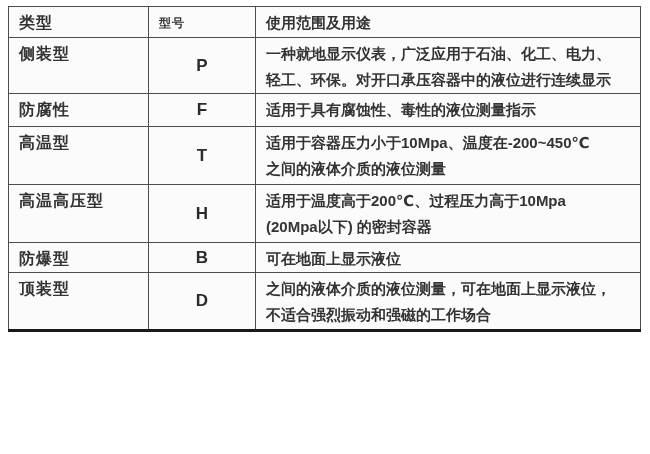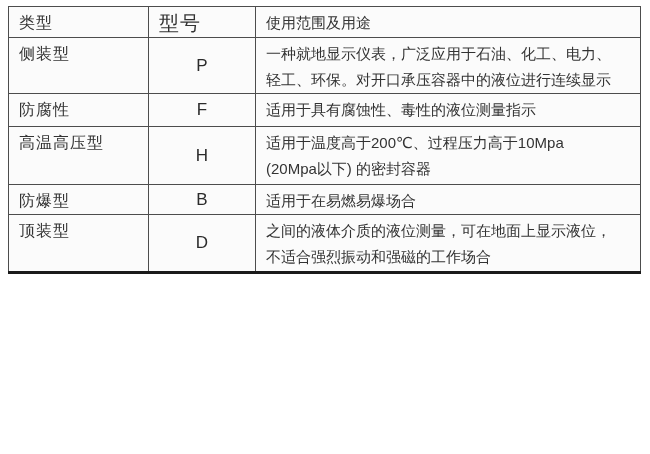--- a/index.html
+++ b/index.html
@@ -21,34 +21,34 @@
     width: 632px;
   }
   col.c1 { width: 140px; }
   col.c2 { width: 107px; }
   col.c3 { width: 385px; }
   .spec-table th,
   .spec-table td {
     border: 1px solid #4d4d4d;
     background: #fbfbfb;
     color: #333333;
-    font-weight: 400;
+    font-weight: 700;
     text-align: left;
     vertical-align: top;
     padding: 3px 8px 0 10px;
     line-height: 26px;
     font-size: 15px;
     overflow: hidden;
   }
   .spec-table th.h-type,
   .spec-table td.c-type {
     font-size: 16px;
     letter-spacing: 1px;
   }
-  .spec-table th.h-model { font-size: 20px; letter-spacing: 1px; }
+  .spec-table th.h-model { font-size: 12px; letter-spacing: 1px; }
   .spec-table th.h-usage { font-size: 15px; }
   .spec-table td.c-model {
     text-align: center;
     vertical-align: middle;
     padding: 0;
     font-size: 17px;
     color: #2b2b2b;
   }
   tr.hdr    { height: 31px; }
   tr.row-0  { height: 55px; margin-top: 28px; }
@@ -89,33 +89,41 @@
         </td>
       </tr>
       <tr class="row-1">
         <td class="c-type">防腐性</td>
         <td class="c-model">F</td>
         <td class="c-usage">
           <div class="usage-line">适用于具有腐蚀性、毒性的液位测量指示</div>
           <div class="usage-line"></div>
         </td>
       </tr>
+      <tr class="row-3">
+        <td class="c-type">高温型</td>
+        <td class="c-model">T</td>
+        <td class="c-usage">
+          <div class="usage-line">适用于容器压力小于10Mpa、温度在-200~450℃</div>
+          <div class="usage-line">之间的液体介质的液位测量</div>
+        </td>
+      </tr>
       <tr class="row-5">
         <td class="c-type">高温高压型</td>
         <td class="c-model">H</td>
         <td class="c-usage">
           <div class="usage-line">适用于温度高于200℃、过程压力高于10Mpa</div>
           <div class="usage-line">(20Mpa以下) 的密封容器</div>
         </td>
       </tr>
       <tr class="row-6">
         <td class="c-type">防爆型</td>
         <td class="c-model">B</td>
         <td class="c-usage">
-          <div class="usage-line">适用于在易燃易爆场合</div>
+          <div class="usage-line">可在地面上显示液位</div>
           <div class="usage-line"></div>
         </td>
       </tr>
       <tr class="row-7">
         <td class="c-type">顶装型</td>
         <td class="c-model">D</td>
         <td class="c-usage">
           <div class="usage-line">之间的液体介质的液位测量，可在地面上显示液位，</div>
           <div class="usage-line">不适合强烈振动和强磁的工作场合</div>
         </td>

